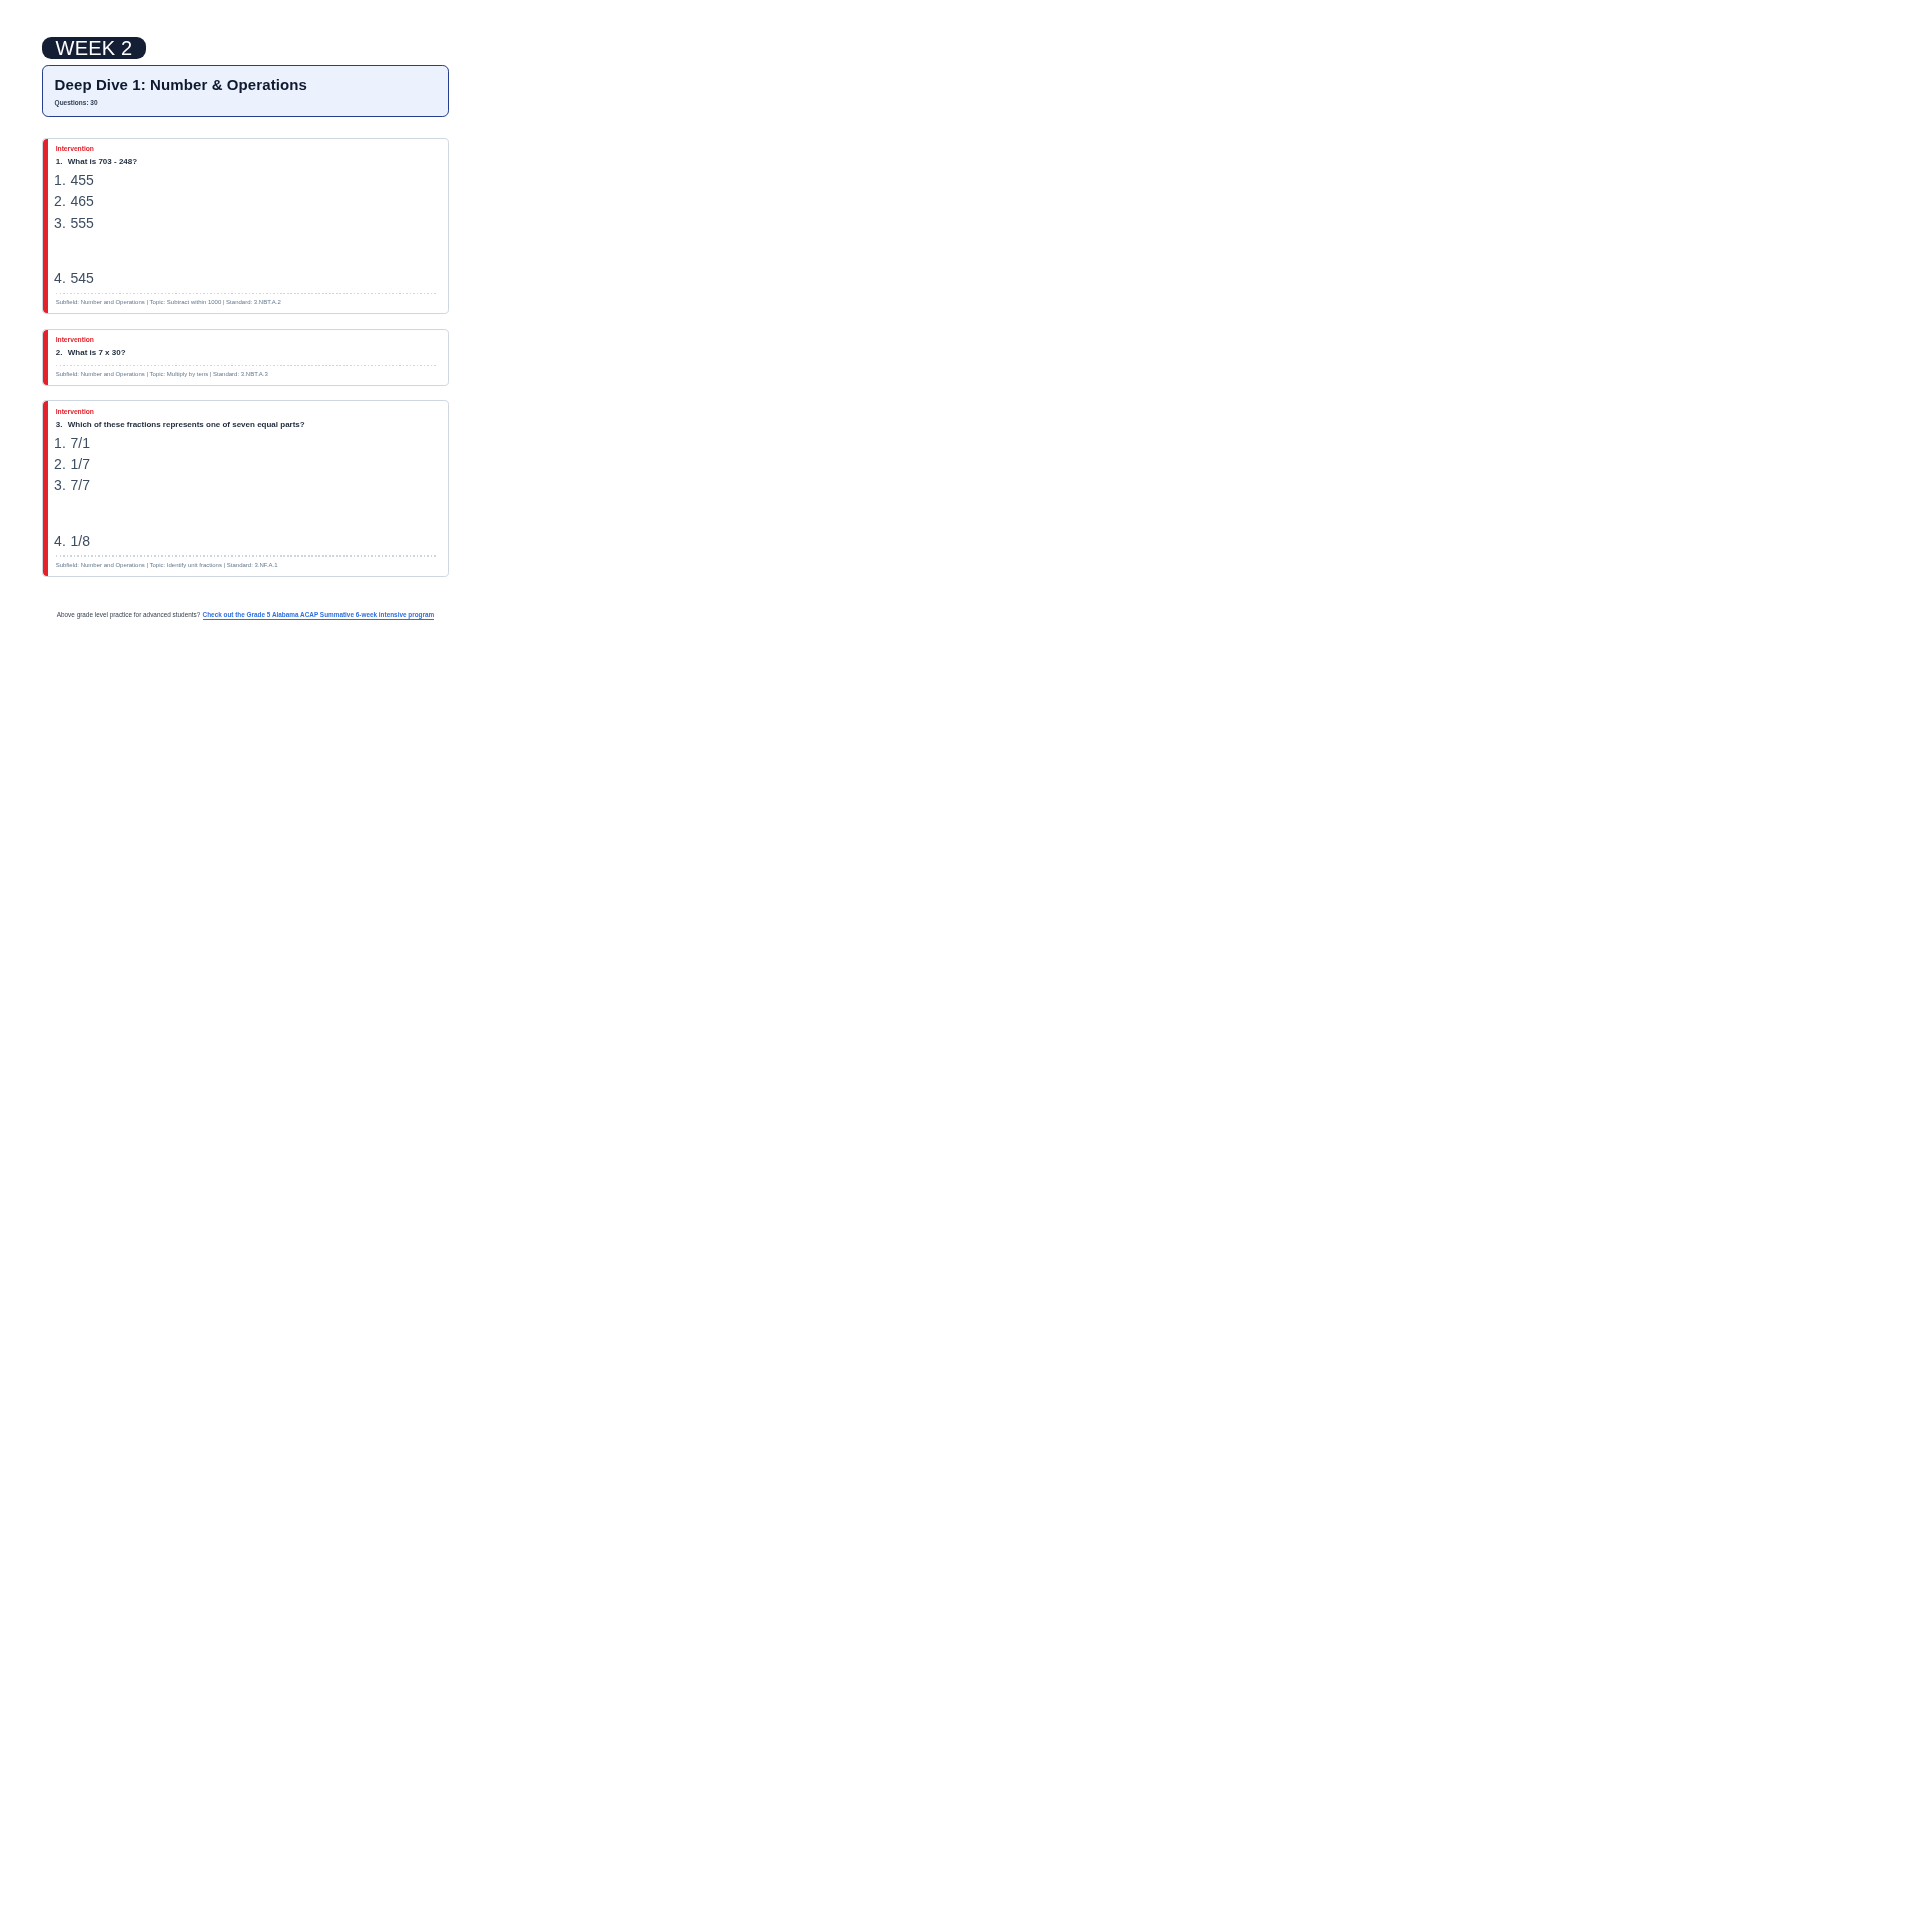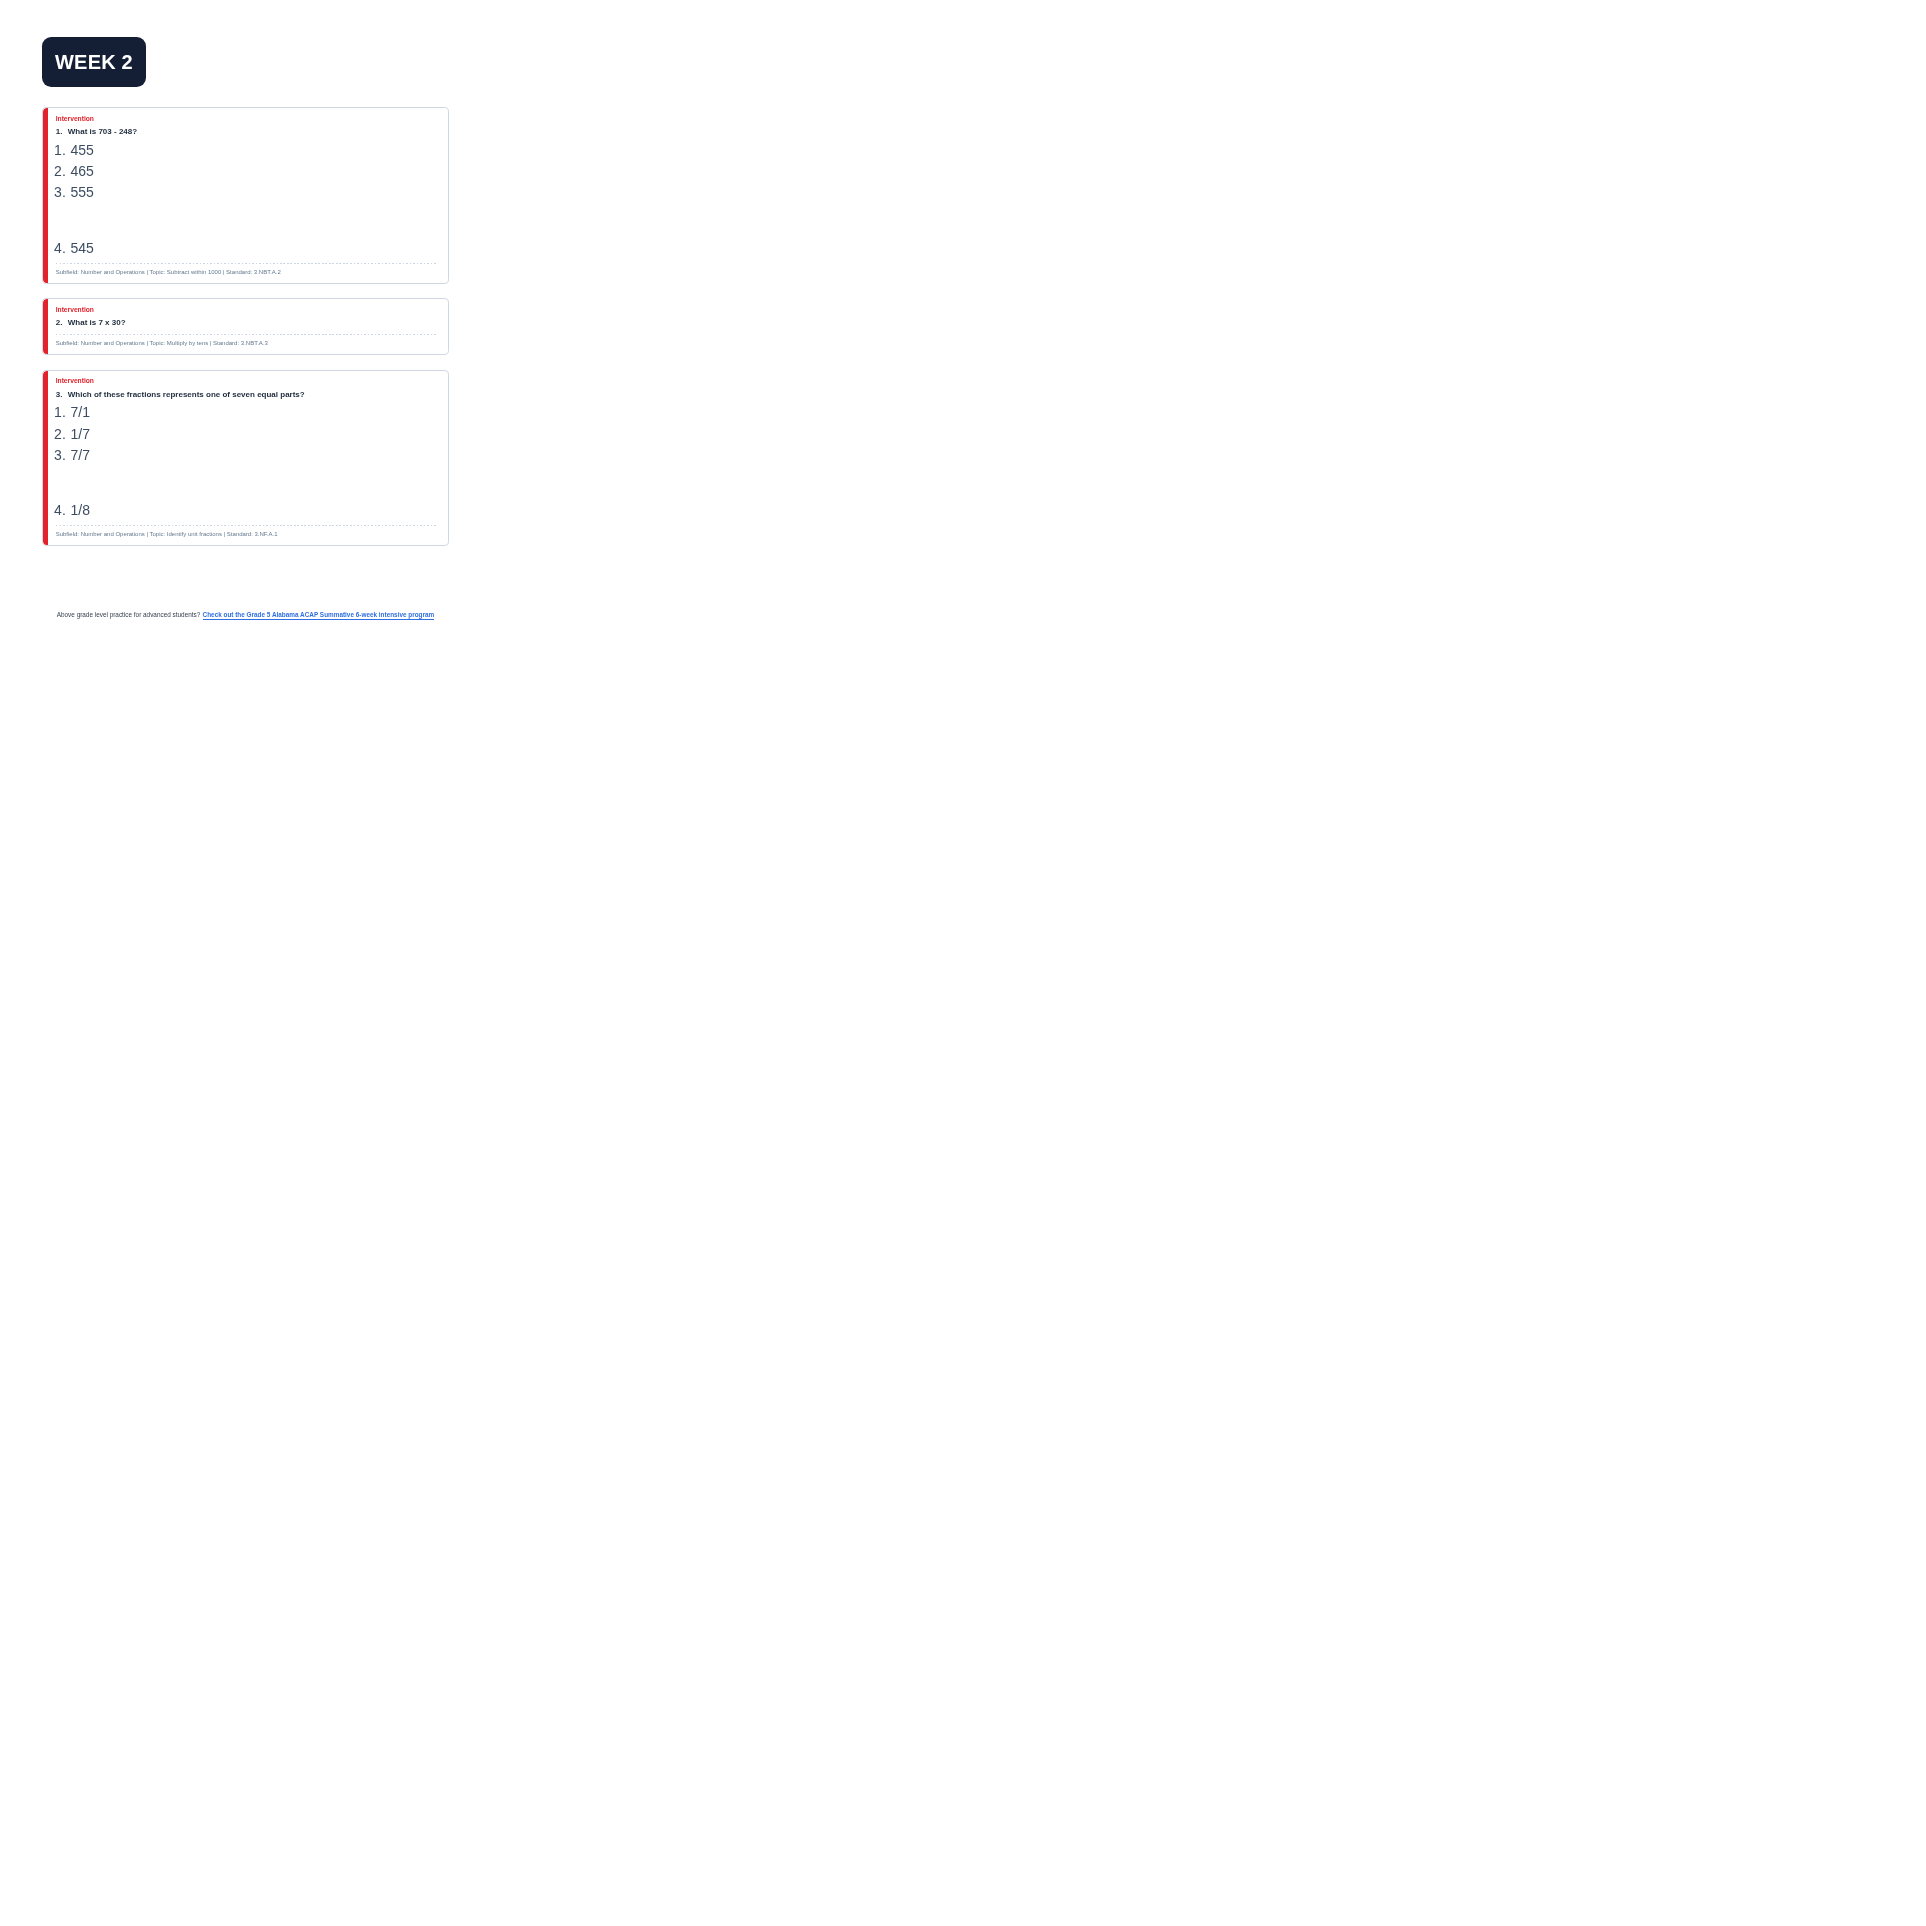--- a/index.html
+++ b/index.html
@@ -4,23 +4,23 @@
 <style>
   html,body{margin:0;padding:0;background:#ffffff;}
   body{font-family:"Liberation Sans",sans-serif;color:#1f2c3d;}
   .page{
     width:491px;min-height:636px;box-sizing:border-box;
     padding:37px 42px 17.7px 42px;
     display:flex;flex-direction:column;background:#ffffff;
   }
   
   .badge{
-    background:#141e35;color:#ffffff;width:104px;height:50px;
+    background:#141e35;color:#ffffff;width:104px;height:22px;
     border-radius:9.2px;display:flex;align-items:center;justify-content:center;
-    font-weight:bold;font-size:20px;letter-spacing:0.2px;flex:none;
+    font-weight:normal;font-size:20px;letter-spacing:0.2px;flex:none;
   }
   
   .title-card{
     margin-top:5.8px;background:#ecf2fd;border:1.2px solid #253f8e;
     border-radius:6.2px;padding:10.4px 11.6px 10px 11.6px;
   }
   .title{margin:0;font-size:15px;font-weight:bold;color:#0f1a30;letter-spacing:0.1px;}
   .qcount{margin:6.2px 0 0 0;font-size:6.5px;font-weight:bold;color:#2e3e53;}
   
   .cards{display:flex;flex-direction:column;gap:14.6px;margin-top:20.4px;}
@@ -56,20 +56,24 @@
 </style>
 </head>
 <body>
 
 <div class="page">
 
   <div class="badge">
     <span>WEEK 2</span>
   </div>
 
+  <section class="title-card">
+    <h1 class="title">Deep Dive 1: Number &amp; Operations</h1>
+    <p class="qcount">Questions: 30</p>
+  </section>
 
   <main class="cards" id="cards">
   <section class="qcard">
     <div class="qbar"></div>
     <div class="qbody">
       <div class="qtag">Intervention</div>
       <h2 class="qtitle">
         <span class="qnum">1.</span>
         <span class="qtext">What is 703 - 248?</span>
       </h2>

